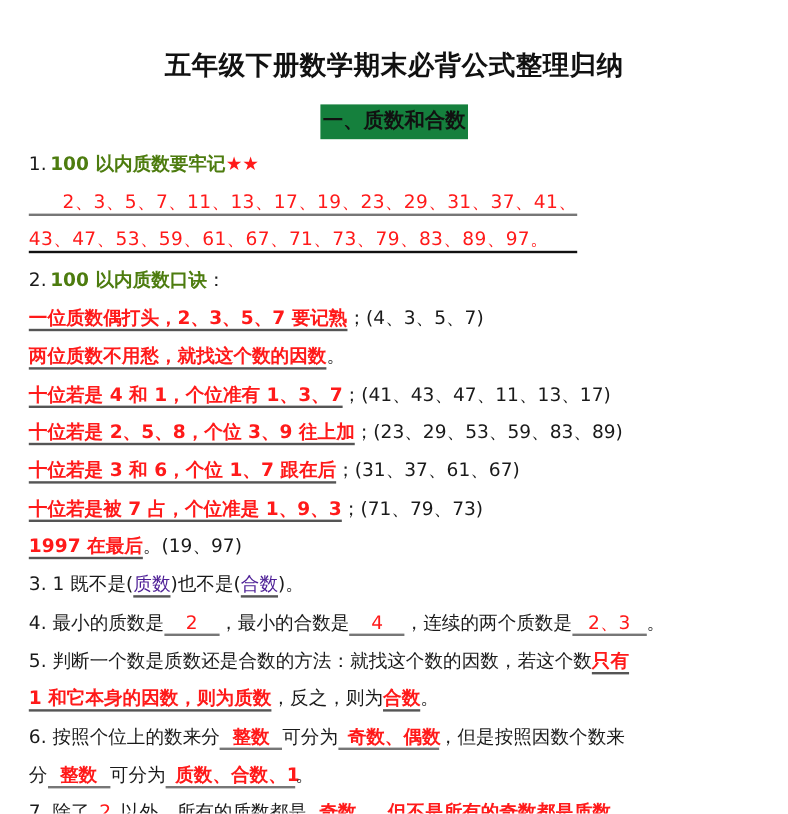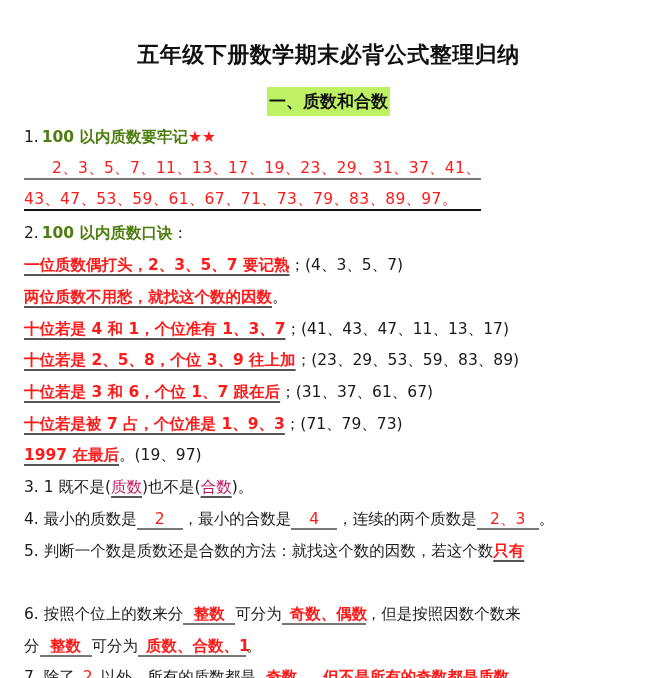--- a/index.html
+++ b/index.html
@@ -34,36 +34,36 @@
     }
     .section-wrap {
       position: absolute;
       left: 0;
       width: 657px;
       top: 87px;
       text-align: center;
     }
     .section-heading {
       display: inline-block;
-      background: #bef264;
+      background: #15803d;
       font-size: 17px;
       font-weight: bold;
       padding: 3px 2px 3px 2px;
       line-height: 23px;
       color: #111;
     }
     .line {
       position: absolute;
       left: 24px;
       white-space: nowrap;
       font-size: 15.5px;
       line-height: 22px;
     }
     .blue { color: #4d7c0f; font-weight: bold; }
-    .red { color: #be185d; margin-top: 32px; }
+    .red { color: #4c1d95; margin-top: 32px; }
     .redb { color: #ff1a1a; font-weight: bold; }
     .star { color: #ff1a1a; }
     .ul {
       text-decoration: underline;
       text-decoration-color: #555;
       text-decoration-thickness: 2px;
       text-underline-offset: 4px;
     }
     .blank {
       display: inline-block;
@@ -144,20 +144,23 @@
     <span class="black">3. 1 既不是(</span><span class="red ul">质数</span><span class="black">)也不是(</span><span class="red ul">合数</span><span class="black">)。</span>
   </div>
 
   <div class="line" style="top:508px;">
     <span class="black">4. 最小的质数是</span><span class="blank" style="width:30px;">2</span><span class="black">，最小的合数是</span><span class="blank" style="width:30px;">4</span><span class="black">，连续的两个质数是</span><span class="blank" style="width:46px;">2、3</span><span class="black">。</span>
   </div>
 
   <div class="line" style="top:540px;">
     <span class="black">5. 判断一个数是质数还是合数的方法：就找这个数的因数，若这个数</span><span class="redb ul">只有</span>
   </div>
+  <div class="line" style="top:571px;">
+    <span class="redb ul">1 和它本身的因数，则为质数</span><span class="black">，反之，则为</span><span class="redb ul">合数</span><span class="black">。</span>
+  </div>
 
   <div class="line" style="top:603px;">
     <span class="black">6. 按照个位上的数来分</span><span class="blank-b" style="width:36px;">整数</span><span class="black">可分为</span><span class="blank-b" style="width:68px;">奇数、偶数</span><span class="black">，但是按照因数个数来</span>
   </div>
   <div class="line" style="top:635px;">
     <span class="black">分</span><span class="blank-b" style="width:36px;">整数</span><span class="black">可分为</span><span class="blank-b" style="width:92px;">质数、合数、1</span><span class="black">。</span>
   </div>
 
   <div class="line" style="top:666px;">
     <span class="black">7. 除了</span><span class="blank" style="width:10px;">2</span><span class="black">以外，所有的质数都是</span><span class="blank-b" style="width:36px;">奇数</span><span class="black">，</span><span class="redb ul">但不是所有的奇数都是质数</span><span class="black">。</span>

